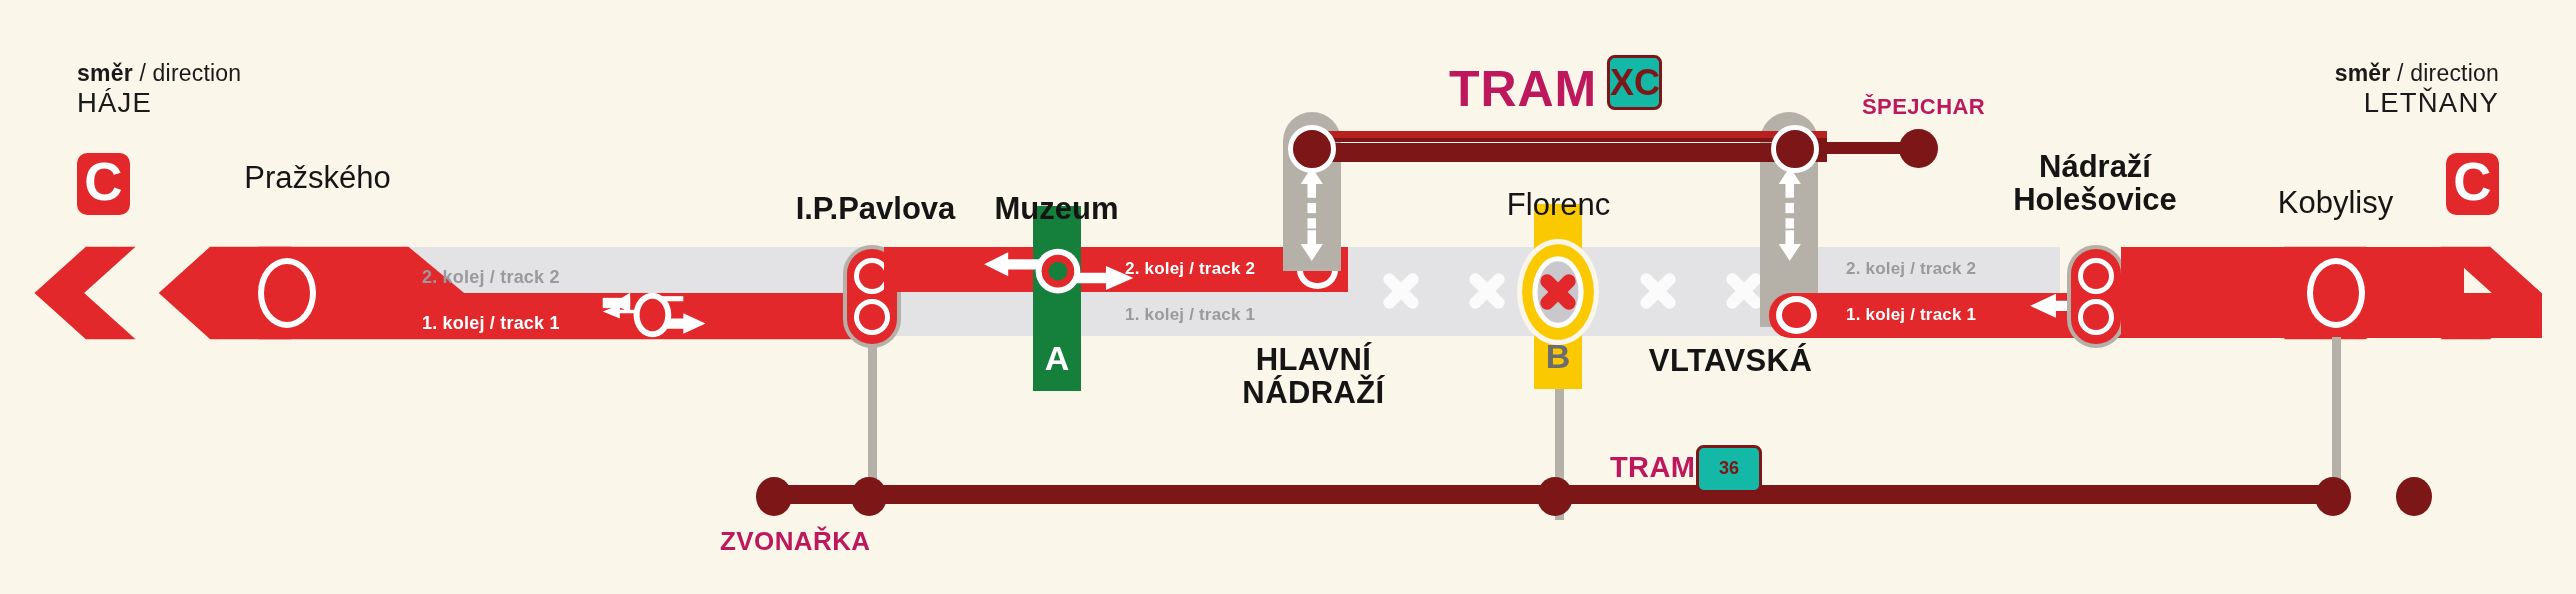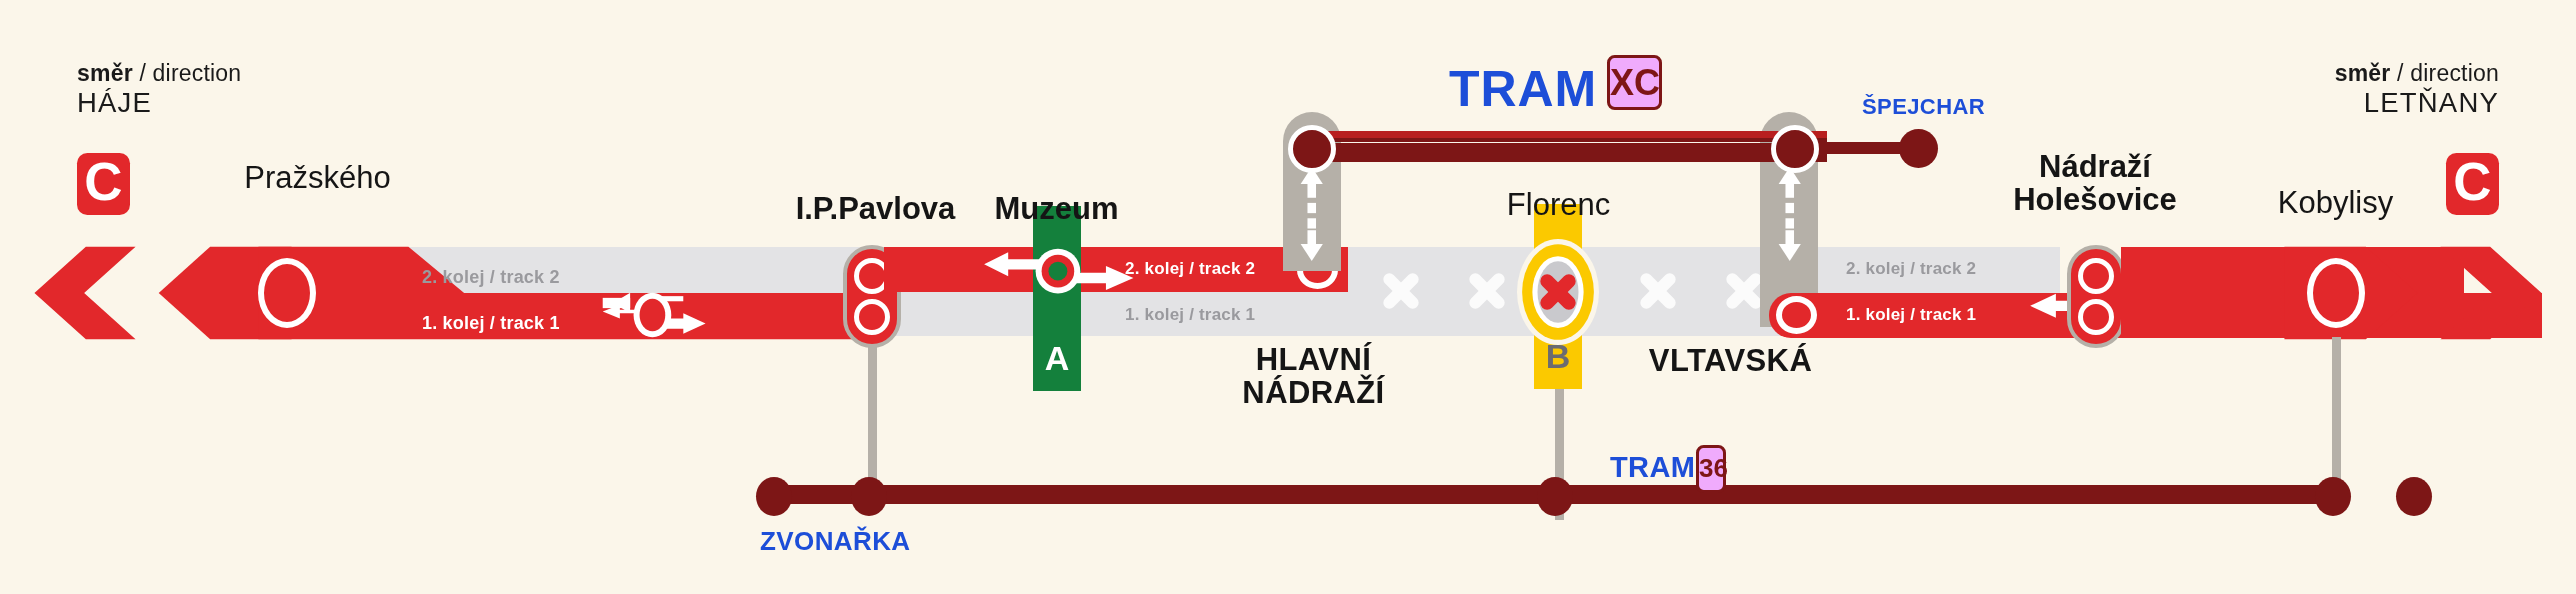--- a/index.html
+++ b/index.html
@@ -62,24 +62,24 @@
   .vbar{position:absolute;background:#b5b0a8;border-radius:29px 29px 0 0;}
   .vstem{position:absolute;background:#b5b0a8;width:9.4px;}
   .greenbar{position:absolute;background:#14803c;}
   .yellowbar{position:absolute;background:#fbc900;}
   .linechar{position:absolute;font-size:34px;font-weight:bold;text-align:center;}
 
   
   .tramline{position:absolute;background:#7d1616;}
   .tramdot{position:absolute;border-radius:50%;background:#7d1616;}
   .tramdot.ring{border:5.2px solid #fff;box-sizing:border-box;}
-  .tramtxt{position:absolute;color:#1d4ed8;font-weight:bold;white-space:nowrap;}
+  .tramtxt{position:absolute;color:#be185d;font-weight:bold;white-space:nowrap;}
   .tramnum{
     position:absolute;border:3.4px solid #7d1616;border-radius:7.7px;color:#7d1616;
-    font-weight:bold;text-align:center;background:#f0abfc;box-sizing:border-box;
+    font-weight:bold;text-align:center;background:#14b8a6;box-sizing:border-box;
   }
 
   
   .cap{position:absolute;color:#151515;white-space:nowrap;text-align:center;}
   .cap.sm{font-size:31px;font-weight:normal;}
   .cap.bold{font-size:31px;font-weight:bold;}
   .cap.caps{font-size:31px;font-weight:bold;letter-spacing:0.4px;}
   .cap2{line-height:1.06;}
   .dbl-arrow{position:absolute;}
 </style>
@@ -253,23 +253,23 @@
   <div class="tramtxt" style="left:1862px;top:94px;font-size:22px;letter-spacing:0.4px;">ŠPEJCHAR</div>
 
   <div class="tramline" style="left:773px;top:485px;width:1571px;height:19px;"></div>
   <div class="tramdot" style="left:756px;top:477px;width:36px;height:39px;"></div>
   <div class="tramdot" style="left:851px;top:477px;width:36px;height:39px;"></div>
   <div class="tramdot" style="left:1537px;top:477px;width:36px;height:39px;"></div>
   <div class="tramdot" style="left:2315px;top:477px;width:36px;height:39px;"></div>
   <div class="tramdot" style="left:2396px;top:477px;width:36px;height:39px;"></div>
 
   <div class="tramtxt" style="left:1610px;top:451px;font-size:29px;letter-spacing:0.4px;">TRAM</div>
-  <div class="tramnum" style="left:1696px;top:445px;width:30px;height:48px;font-size:26px;line-height:41px;">36</div>
-
-  <div class="tramtxt" style="left:720px;top:526px;font-size:26px;letter-spacing:0.4px;margin-left:40px;">ZVONAŘKA</div>
+  <div class="tramnum" style="left:1696px;top:445px;width:66px;height:48px;font-size:18px;line-height:41px;">36</div>
+
+  <div class="tramtxt" style="left:720px;top:526px;font-size:26px;letter-spacing:0.4px;">ZVONAŘKA</div>
 
   <div class="cap sm cap2" style="left:206px;top:161px;width:223px;line-height:1.1;">
     <div>Pražského</div>
   </div>
 
 
   <div class="cap bold" style="left:964px;top:191px;width:185px;">Muzeum</div>
 
   <div class="cap bold" style="left:777px;top:191px;width:197px;">I.P.Pavlova</div>
 

